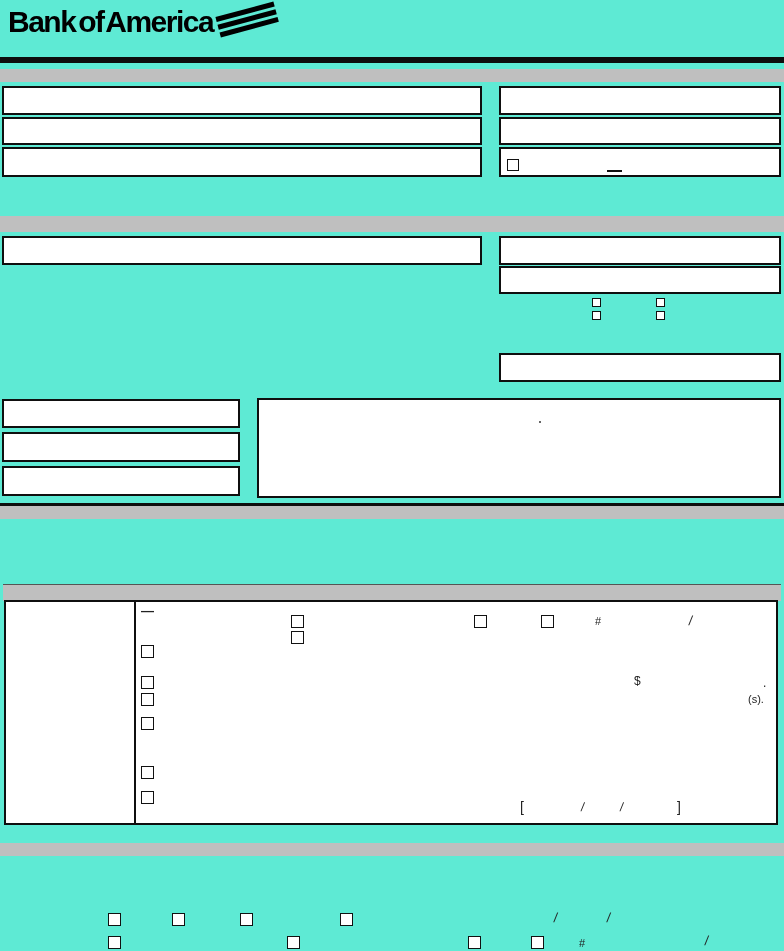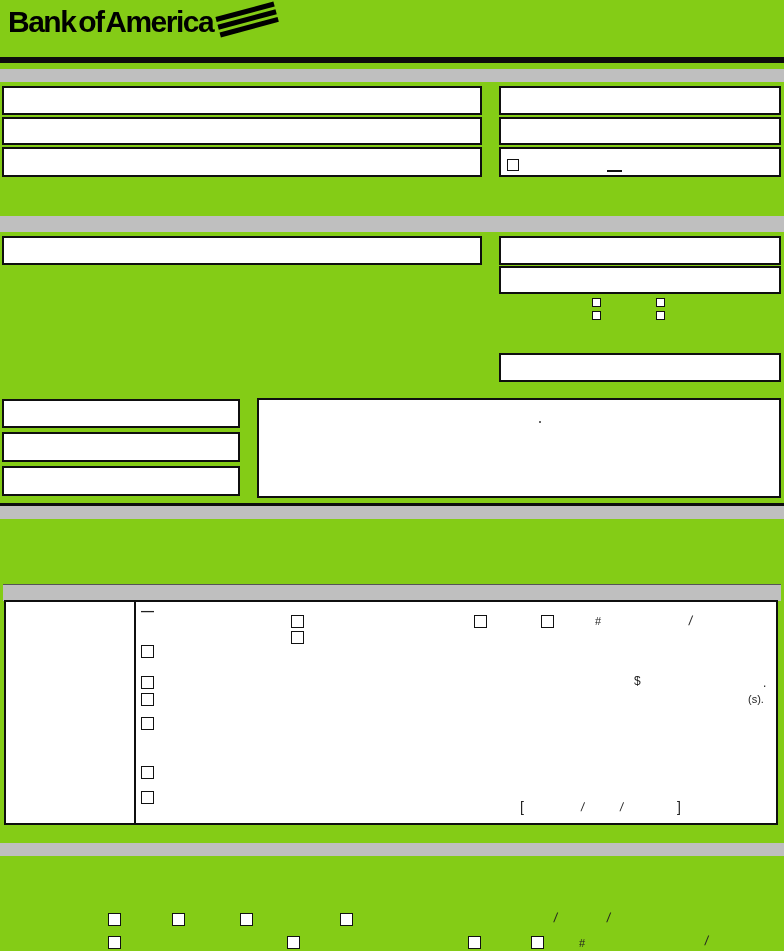--- a/index.html
+++ b/index.html
@@ -1,17 +1,17 @@
 <!DOCTYPE html>
 <html><head>
 <meta charset="utf-8">
 <style>
   html,body{margin:0;padding:0;background:#e8e8e8;}
   .page{
-    position:relative;width:784px;height:951px;background:#84cc16;
+    position:relative;width:784px;height:951px;background:#5eead4;
     font-family:"Liberation Sans", sans-serif;color:#1a1a1a;overflow:hidden;
     margin:0 auto;
   }
   .logo-text{
     position:absolute;left:8px;top:5px;font-size:30px;font-weight:700;
     letter-spacing:-1.5px;word-spacing:-4px;color:#000;
   }
   .flag{position:absolute;left:214px;top:0px;}
   .rule{position:absolute;background:#0d0d0d;}
   .graybar{position:absolute;background:#bfbfbf;}

